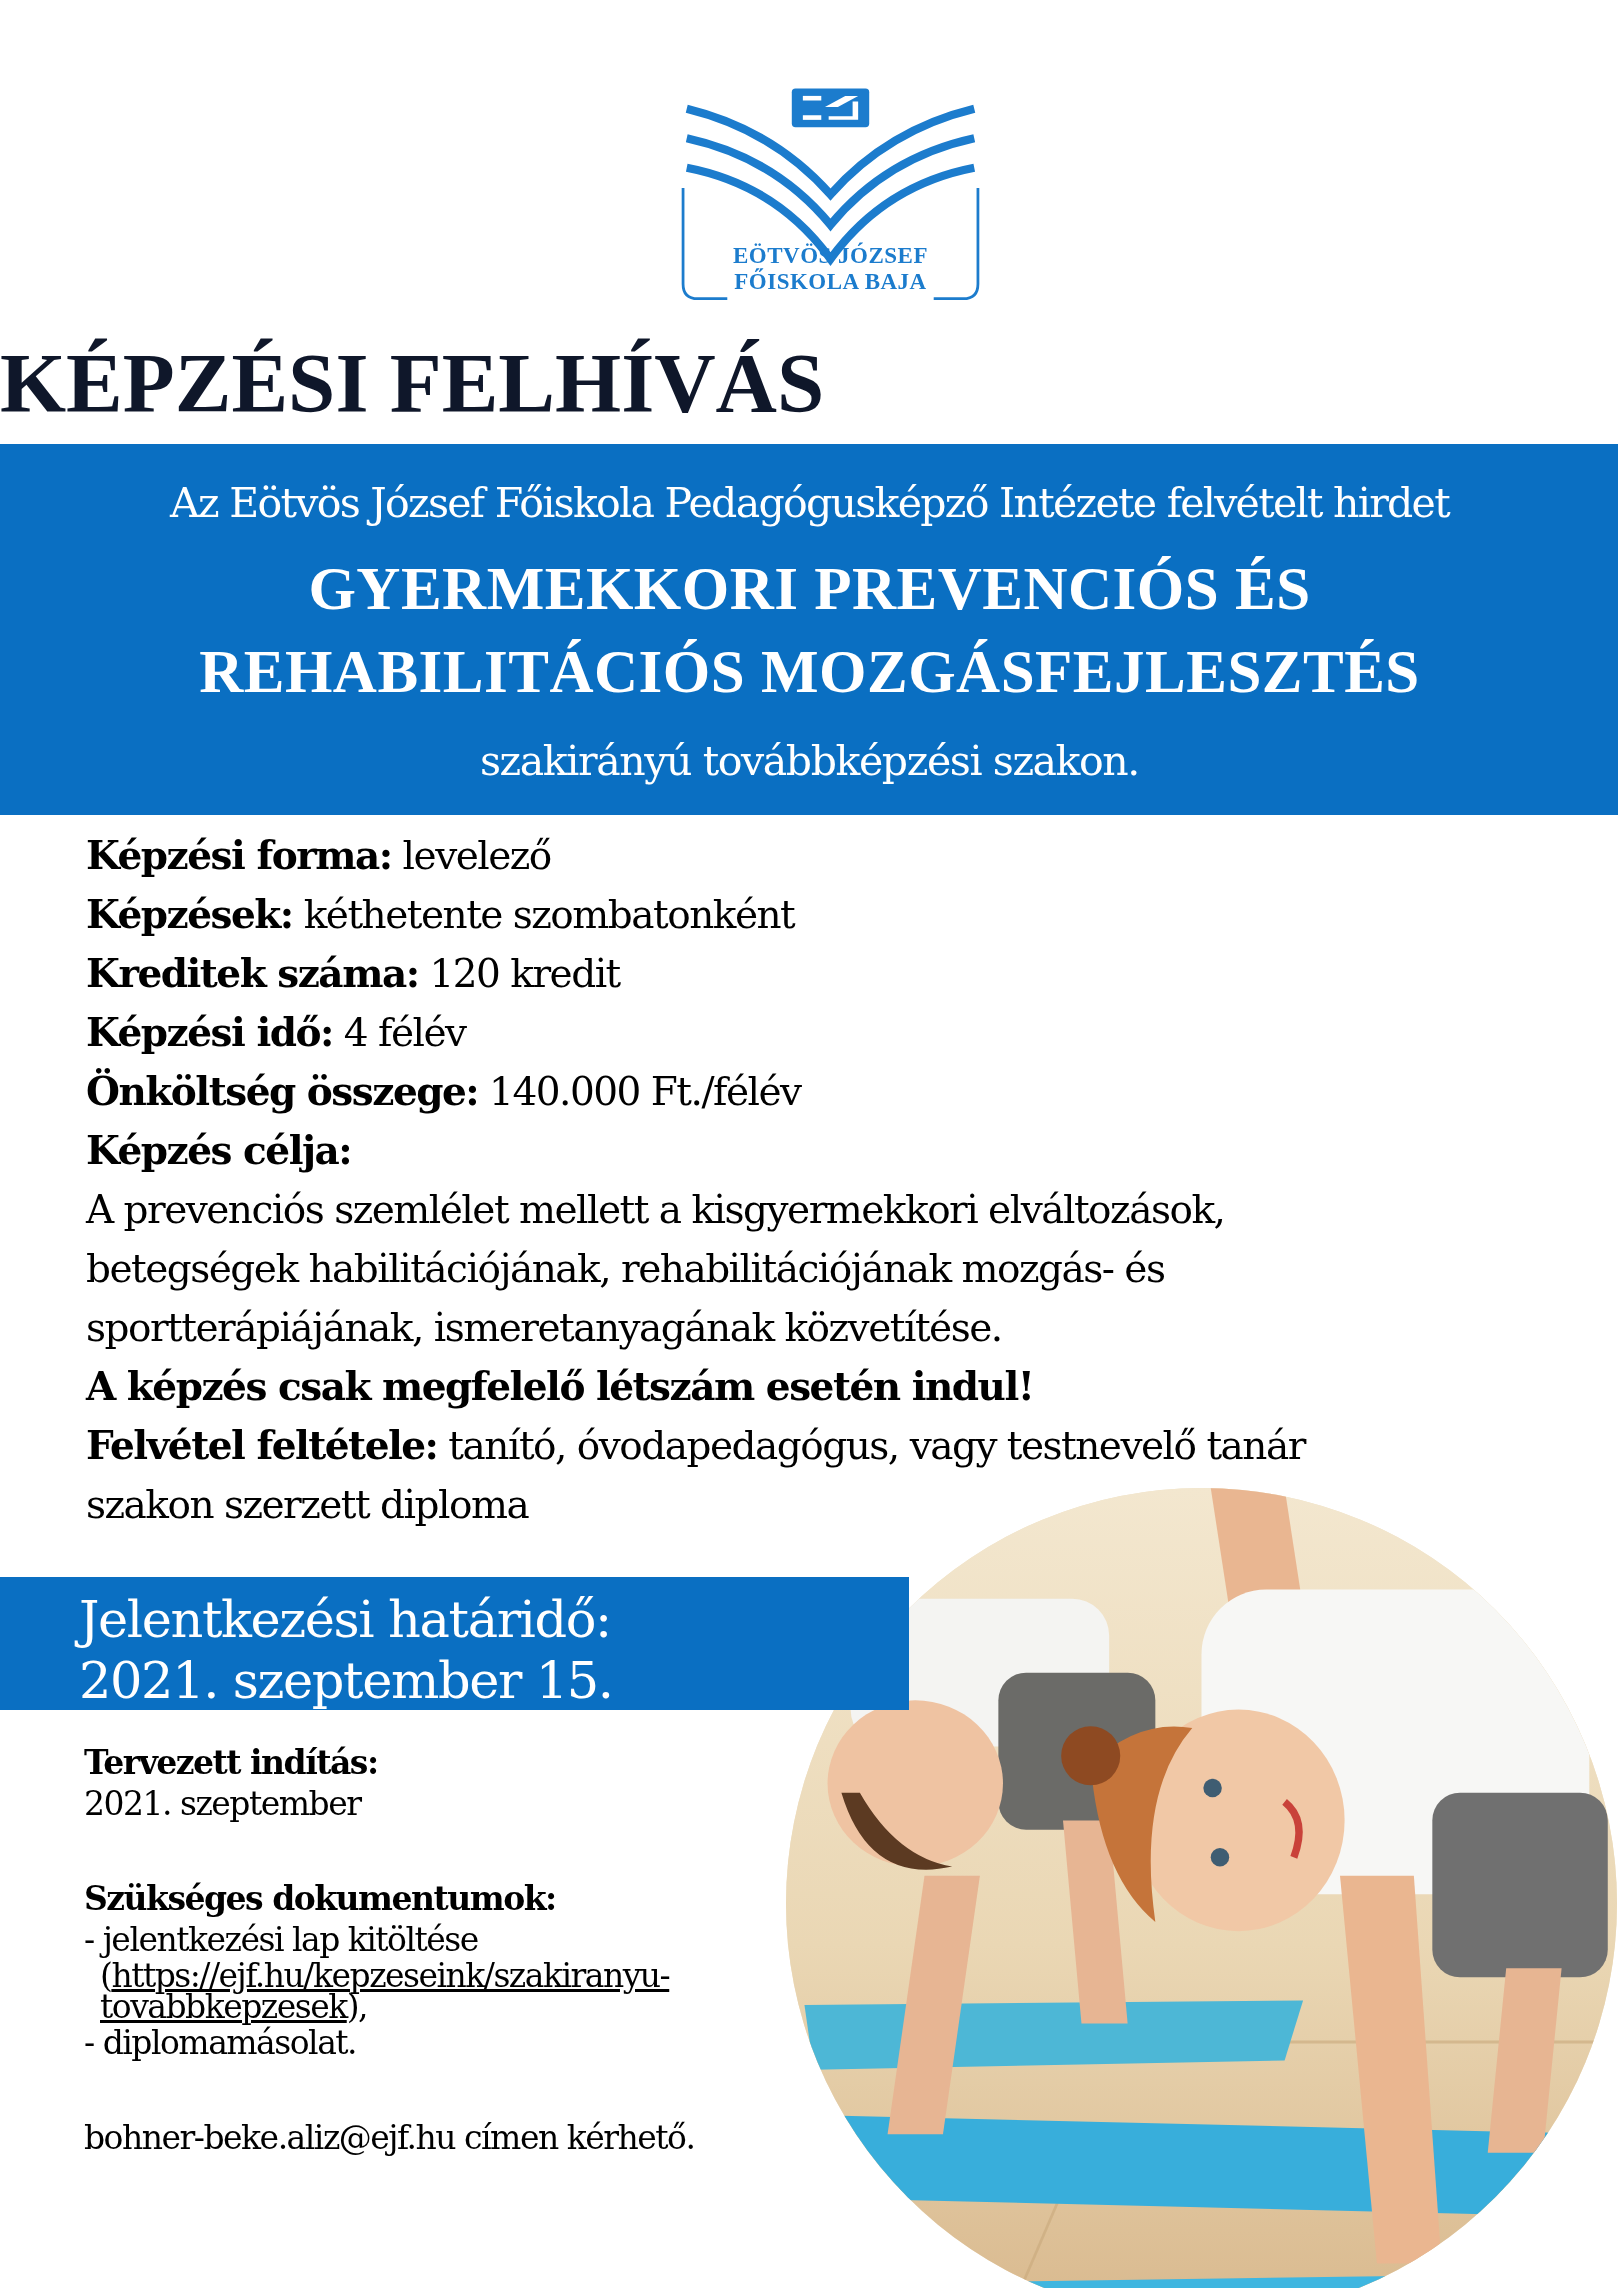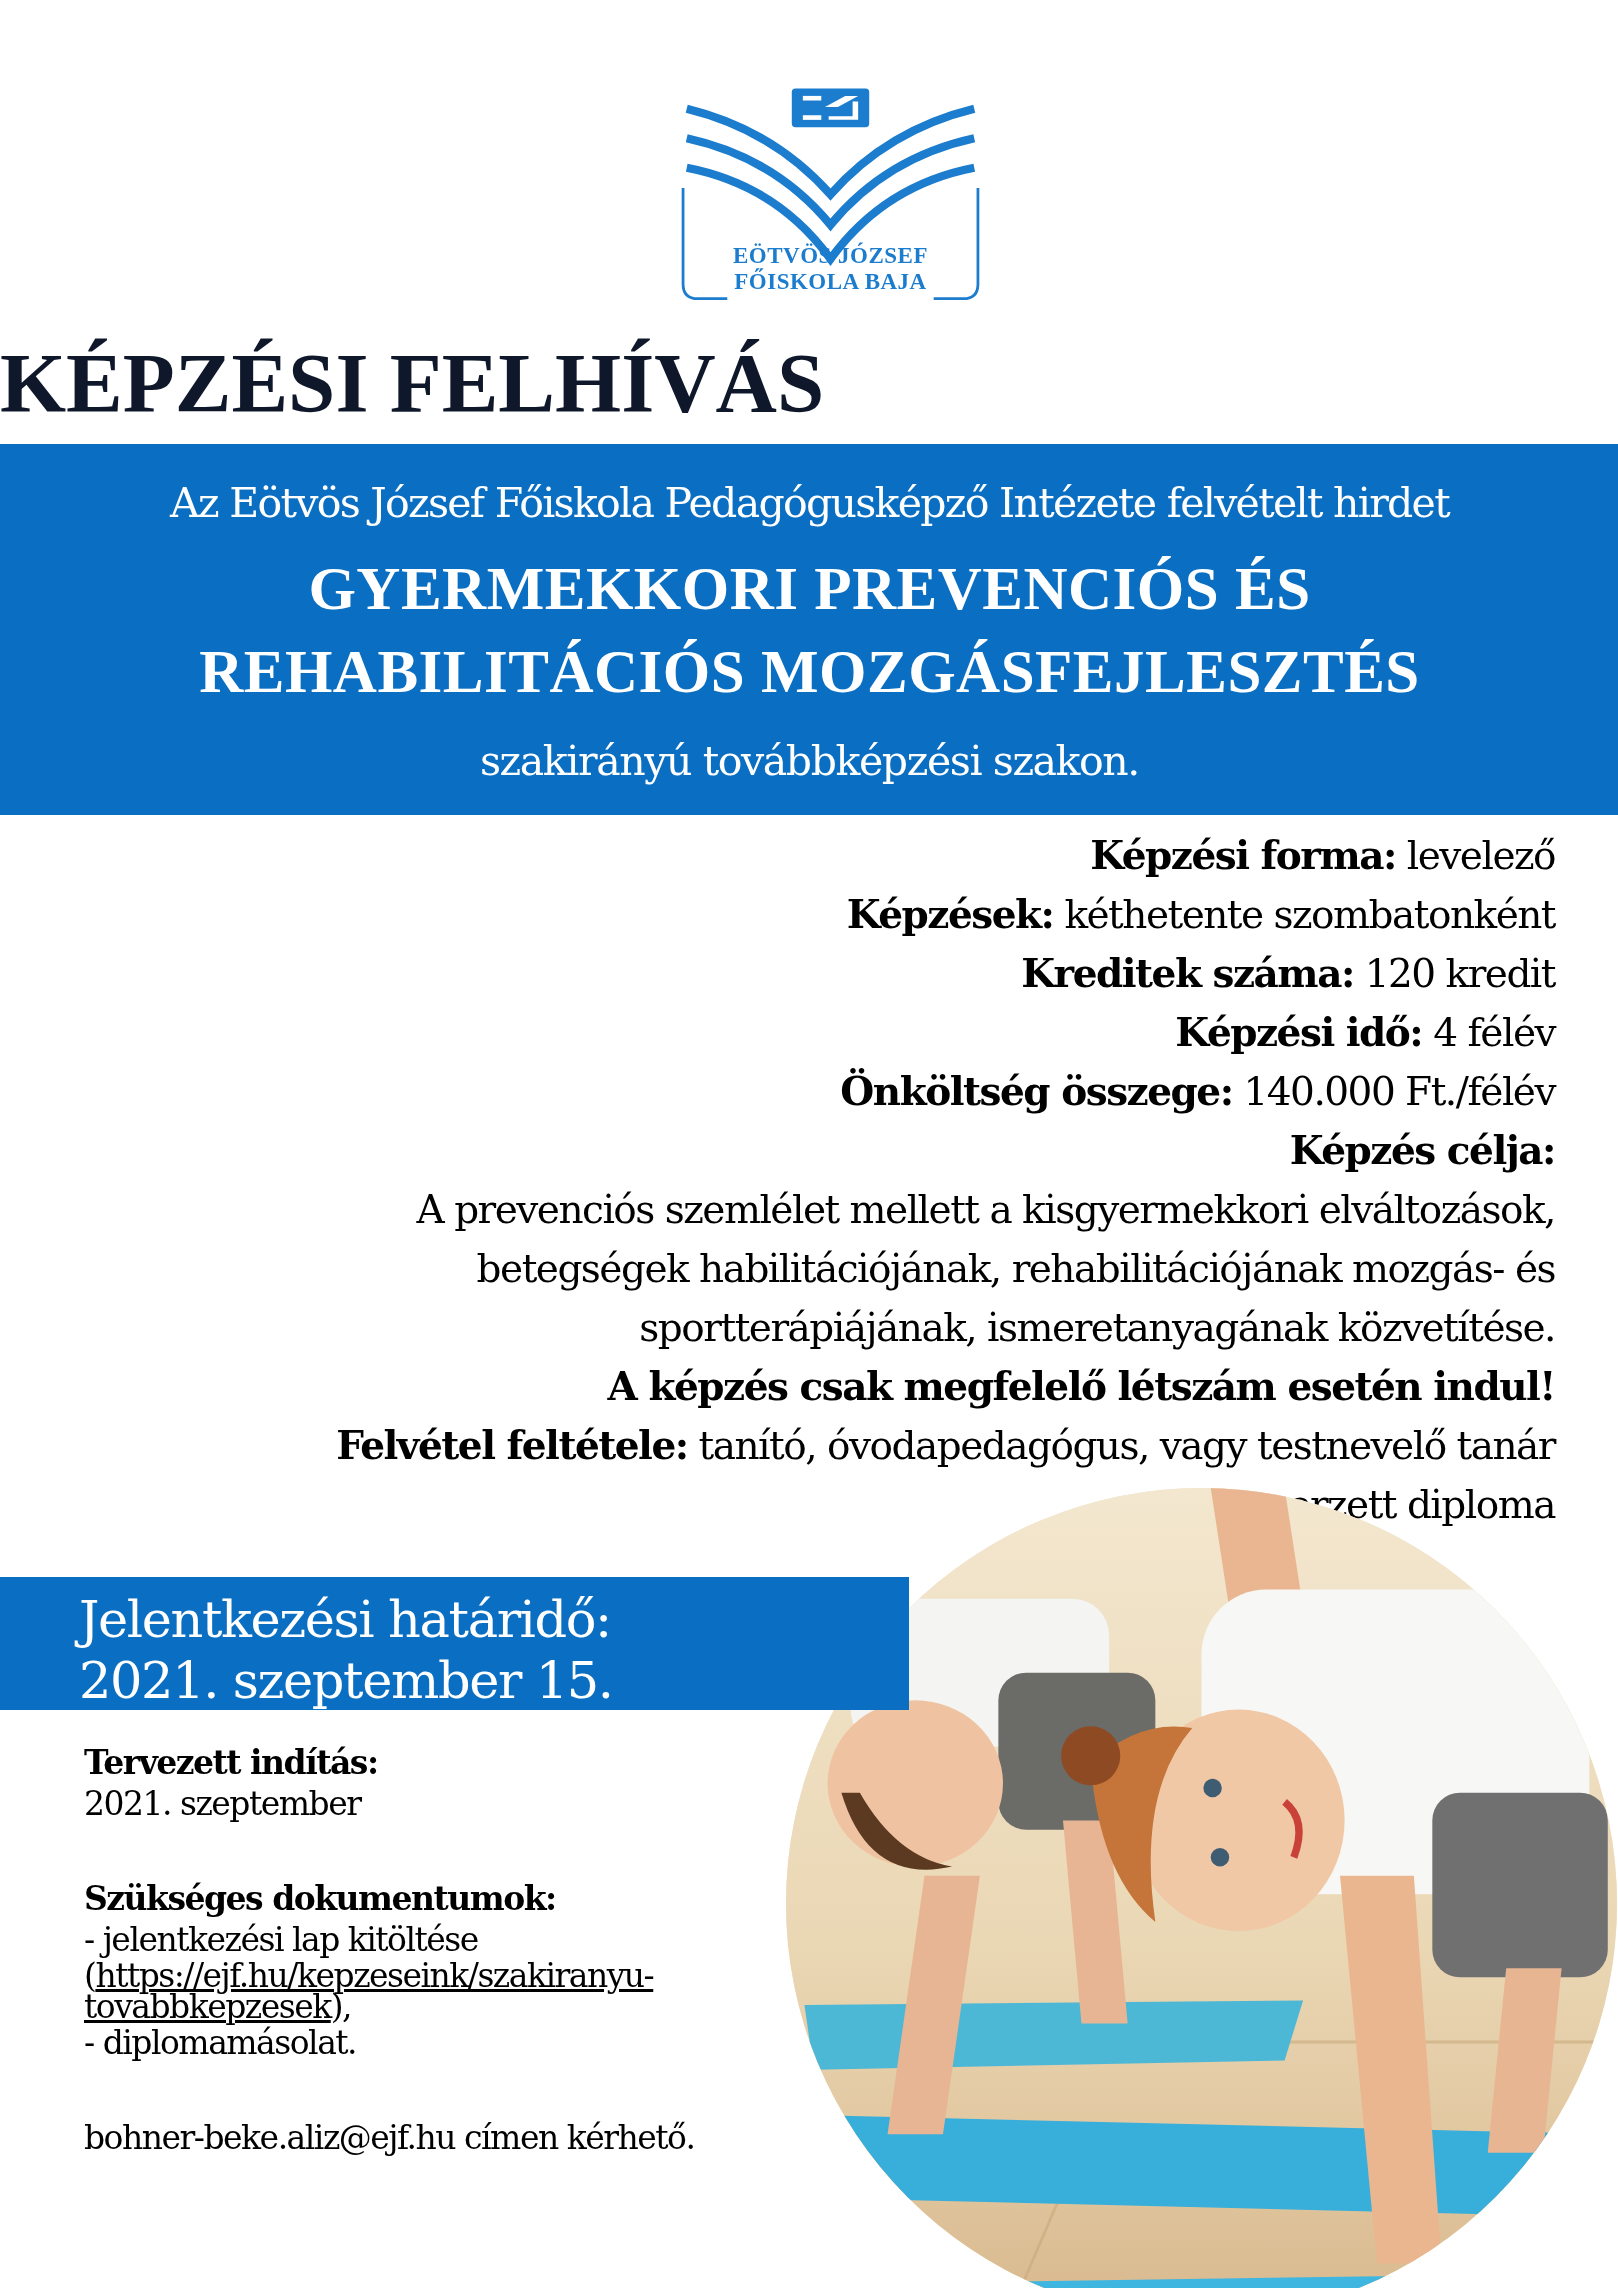--- a/index.html
+++ b/index.html
@@ -9,21 +9,21 @@
   .logo { left:672px; top:79px; width:317px; height:231px; }
   .logo-text { position:absolute; left:0; width:100%; text-align:center; color:#1c7ccd;
                font-family:"Liberation Serif", serif; font-weight:bold; font-size:23px; letter-spacing:0.5px; }
   .title { left:0; width:1619px; top:332px; text-align:left; color:#0f172a;
            font-family:"Liberation Serif", serif; font-weight:bold; font-size:85px; letter-spacing:0px; line-height:102px; }
   .band { left:0; top:444px; width:1619px; height:371px; background:#0a6fc2; color:#fff; text-align:center; }
   .band .intro { position:absolute; top:35px; width:100%; font-size:41px; font-family:"DejaVu Serif", serif; letter-spacing:-1.7px; }
   .band .prog { position:absolute; top:103px; width:100%; font-size:61px; font-weight:bold;
                 font-family:"Liberation Serif", serif; line-height:83px; letter-spacing:0.5px; }
   .band .sub { position:absolute; top:293px; width:100%; font-size:41px; letter-spacing:-1.4px; }
-  .details { left:78px; top:826px; width:1477px; font-size:39px; line-height:59px; letter-spacing:-1.5px;text-align:right; }
+  .details { left:86px; top:826px; width:1477px; font-size:39px; line-height:59px; letter-spacing:-1.5px; }
   .details b { font-weight:bold; }
   .details .line { white-space:nowrap; }
   .deadline { left:0; top:1577px; width:909px; height:133px; background:#0a6fc2; color:#fff; }
   .deadline .l { position:absolute; left:79px; font-size:51px; letter-spacing:-1.4px; }
   .photo { left:786px; top:1488px; width:831px; height:831px; border-radius:50%; overflow:hidden;
            background:#efe3cb; }
   .lower { left:84px; top:1742px; width:738px; font-size:33px; letter-spacing:-1.5px; line-height:41px; }
   .lower .gap { height:54px; }
   .lower a { color:#000; text-decoration:underline; }
   .bold { font-weight:bold; }
@@ -127,21 +127,21 @@
   <div class="l" style="top:13px;">Jelentkezési határidő:</div>
   <div class="l" style="top:74px;">2021. szeptember 15.</div>
 </div>
 
 <div class="abs lower">
   <div class="bold">Tervezett indítás:</div>
   <div>2021. szeptember</div>
   <div class="gap"></div>
   <div class="bold">Szükséges dokumentumok:</div>
   <div>- jelentkezési lap kitöltése</div>
-  <div style="line-height:31px;">
+  <div style="line-height:31px;margin-left:16px;">
     <span>(</span><a>https://ejf.hu/kepzeseink/szakiranyu-</a><br>
     <a>tovabbkepzesek</a><span>),</span>
   </div>
   <div>- diplomamásolat.</div>
   <div class="gap"></div>
   <div>bohner-beke.aliz@ejf.hu címen kérhető.</div>
 </div>
 
 
 </body></html>

